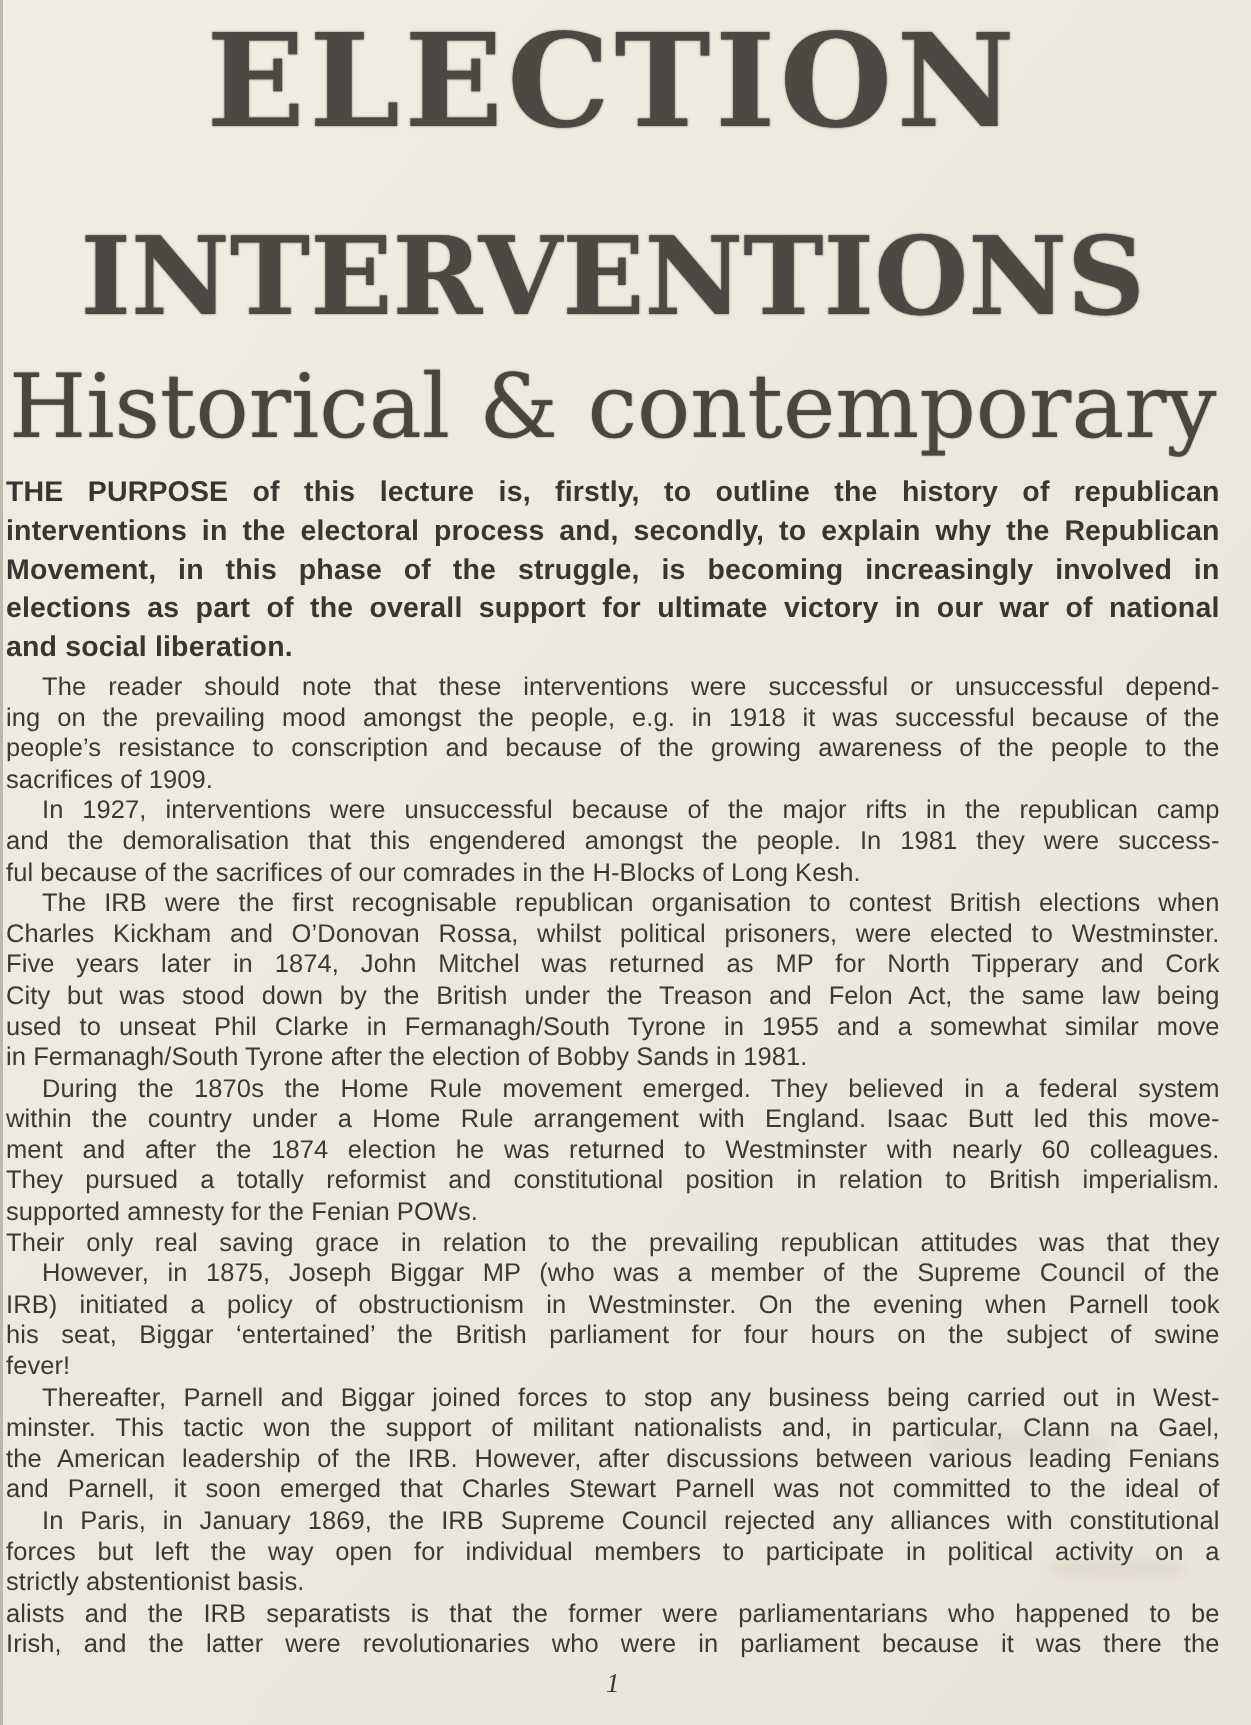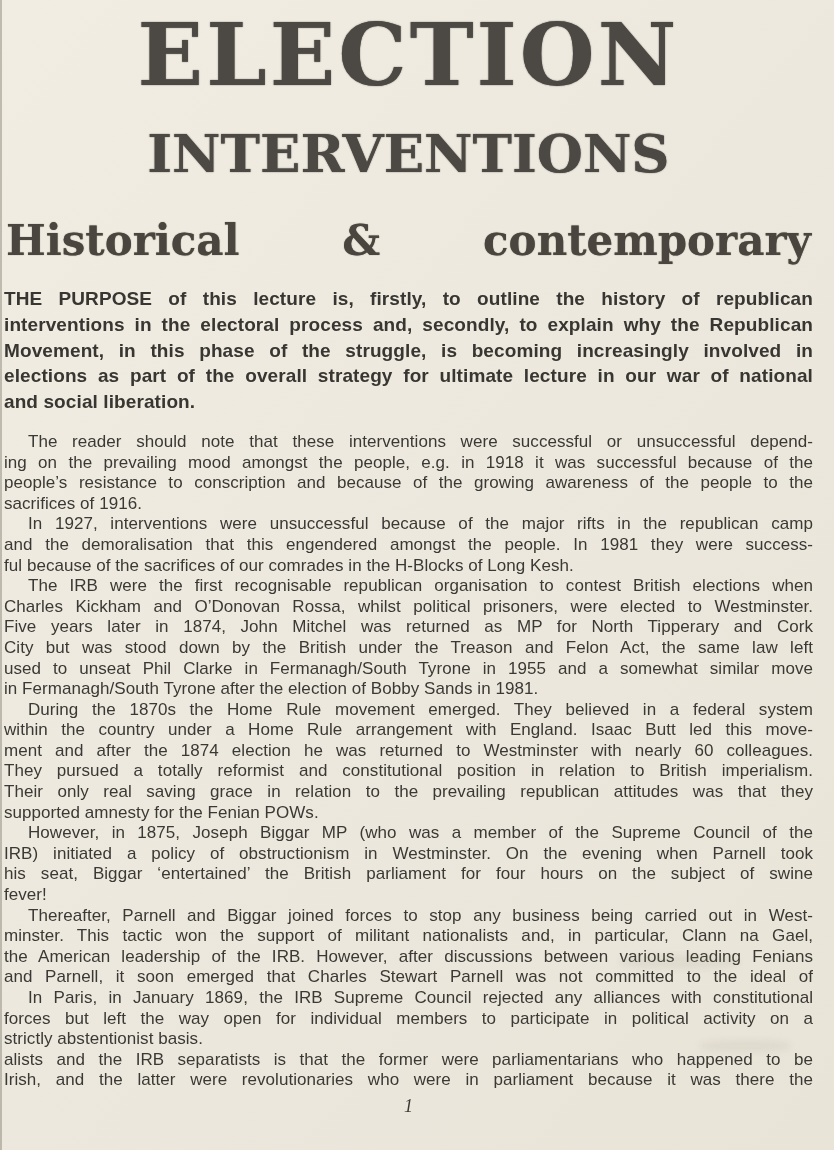--- a/index.html
+++ b/index.html
@@ -28,26 +28,26 @@
   .masthead { width: 100%; }
   .title {
     font-family: "DejaVu Serif", serif;
     font-weight: bold;
     color: #4c4843;
     text-align: center;
     text-shadow: 0 0 1px rgba(76,72,67,0.85), 0 0 2px rgba(76,72,67,0.25);
     white-space: nowrap;
   }
   .title-1 { font-size: 86px; line-height: 98px; letter-spacing: 3px; }
-  .title-2 { font-size: 53px; line-height: 99px; letter-spacing: 0; }
+  .title-2 { font-size: 72px; line-height: 99px; letter-spacing: 0; margin-top: 30px; }
   .subtitle {
     font-family: "DejaVu Serif", serif;
-    font-weight: bold;
+    font-weight: normal;
     color: #4a463f;
-    font-size: 42px;
+    font-size: 59px;
     line-height: 76px;
     text-shadow: 0 0 1px rgba(74,70,63,0.8);
     text-align: justify;
     text-align-last: justify;
     white-space: nowrap;
     padding: 0 2px;
   }
   .article { margin-top: 7px; }
   .tline {
     text-align: justify;
@@ -56,21 +56,21 @@
     overflow: visible;
   }
   .tline.last { text-align-last: left; }
   .tline.first { text-indent: 24px; }
   .para.intro {
     font-weight: bold;
     font-size: 19px;
     line-height: 25.8px;
     letter-spacing: 0.1px;
     color: #383632;
-    margin-bottom: 17px;
+    margin-bottom: 3px;
   }
   .para.body-para {
     font-size: 17px;
     line-height: 20.6px;
     letter-spacing: 0.05px;
     color: #3b3935;
   }
   .footer {
     margin-top: 5px;
     text-align: center;
@@ -98,49 +98,49 @@
     <div class="title title-1">ELECTION</div>
     <div class="title title-2">INTERVENTIONS</div>
     <div class="subtitle">Historical &amp; contemporary</div>
   </header>
 
   <main class="article">
       <div class="para intro">
         <div class="tline">THE PURPOSE of this lecture is, firstly, to outline the history of republican</div>
         <div class="tline">interventions in the electoral process and, secondly, to explain why the Republican</div>
         <div class="tline">Movement, in this phase of the struggle, is becoming increasingly involved in</div>
-        <div class="tline">elections as part of the overall strategy for ultimate lecture in our war of national</div>
+        <div class="tline">elections as part of the overall support for ultimate victory in our war of national</div>
         <div class="tline last">and social liberation.</div>
       </div>
       <div class="para body-para">
         <div class="tline first">The reader should note that these interventions were successful or unsuccessful depend-</div>
         <div class="tline">ing on the prevailing mood amongst the people, e.g. in 1918 it was successful because of the</div>
         <div class="tline">people’s resistance to conscription and because of the growing awareness of the people to the</div>
-        <div class="tline last">sacrifices of 1916.</div>
+        <div class="tline last">sacrifices of 1909.</div>
       </div>
       <div class="para body-para">
         <div class="tline first">In 1927, interventions were unsuccessful because of the major rifts in the republican camp</div>
         <div class="tline">and the demoralisation that this engendered amongst the people. In 1981 they were success-</div>
         <div class="tline last">ful because of the sacrifices of our comrades in the H-Blocks of Long Kesh.</div>
       </div>
       <div class="para body-para">
         <div class="tline first">The IRB were the first recognisable republican organisation to contest British elections when</div>
         <div class="tline">Charles Kickham and O’Donovan Rossa, whilst political prisoners, were elected to Westminster.</div>
         <div class="tline">Five years later in 1874, John Mitchel was returned as MP for North Tipperary and Cork</div>
-        <div class="tline">City but was stood down by the British under the Treason and Felon Act, the same law left</div>
+        <div class="tline">City but was stood down by the British under the Treason and Felon Act, the same law being</div>
         <div class="tline">used to unseat Phil Clarke in Fermanagh/South Tyrone in 1955 and a somewhat similar move</div>
         <div class="tline last">in Fermanagh/South Tyrone after the election of Bobby Sands in 1981.</div>
       </div>
       <div class="para body-para">
         <div class="tline first">During the 1870s the Home Rule movement emerged. They believed in a federal system</div>
         <div class="tline">within the country under a Home Rule arrangement with England. Isaac Butt led this move-</div>
         <div class="tline">ment and after the 1874 election he was returned to Westminster with nearly 60 colleagues.</div>
         <div class="tline">They pursued a totally reformist and constitutional position in relation to British imperialism.</div>
+        <div class="tline last">supported amnesty for the Fenian POWs.</div>
         <div class="tline">Their only real saving grace in relation to the prevailing republican attitudes was that they</div>
-        <div class="tline last">supported amnesty for the Fenian POWs.</div>
       </div>
       <div class="para body-para">
         <div class="tline first">However, in 1875, Joseph Biggar MP (who was a member of the Supreme Council of the</div>
         <div class="tline">IRB) initiated a policy of obstructionism in Westminster. On the evening when Parnell took</div>
         <div class="tline">his seat, Biggar ‘entertained’ the British parliament for four hours on the subject of swine</div>
         <div class="tline last">fever!</div>
       </div>
       <div class="para body-para">
         <div class="tline first">Thereafter, Parnell and Biggar joined forces to stop any business being carried out in West-</div>
         <div class="tline">minster. This tactic won the support of militant nationalists and, in particular, Clann na Gael,</div>

